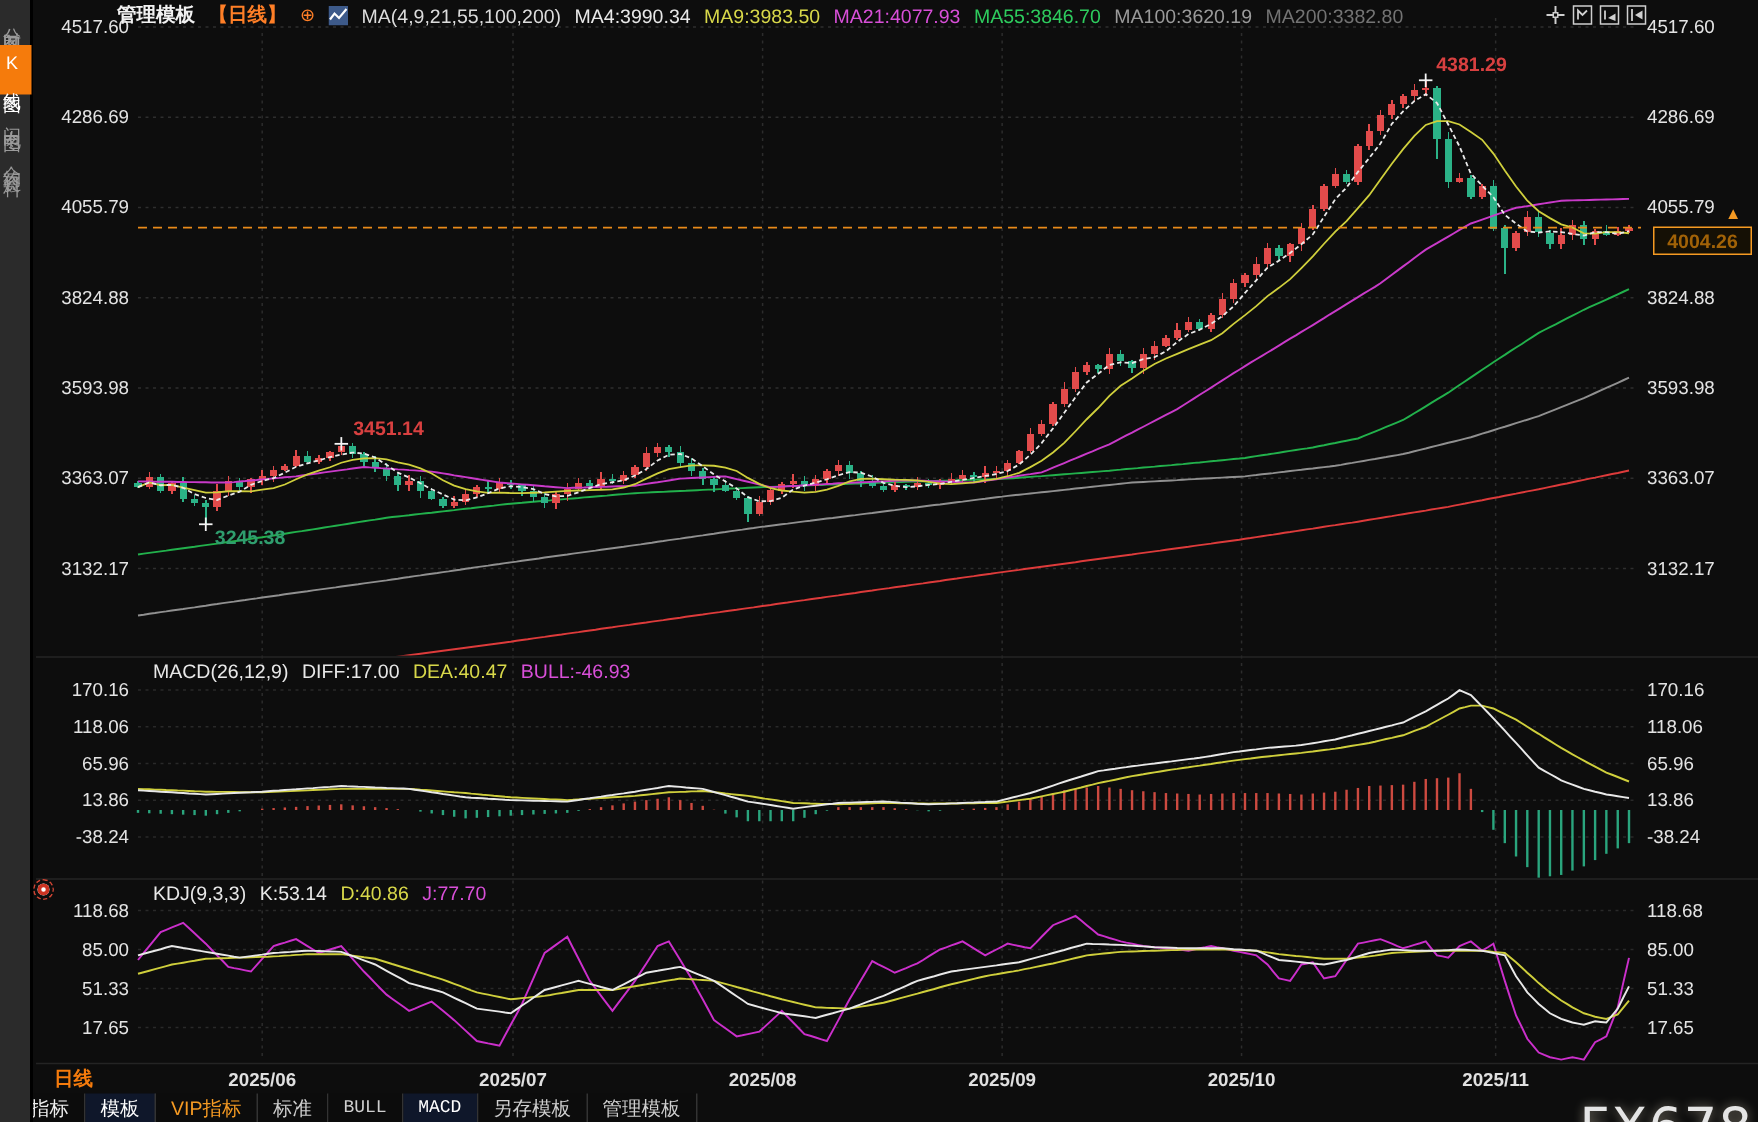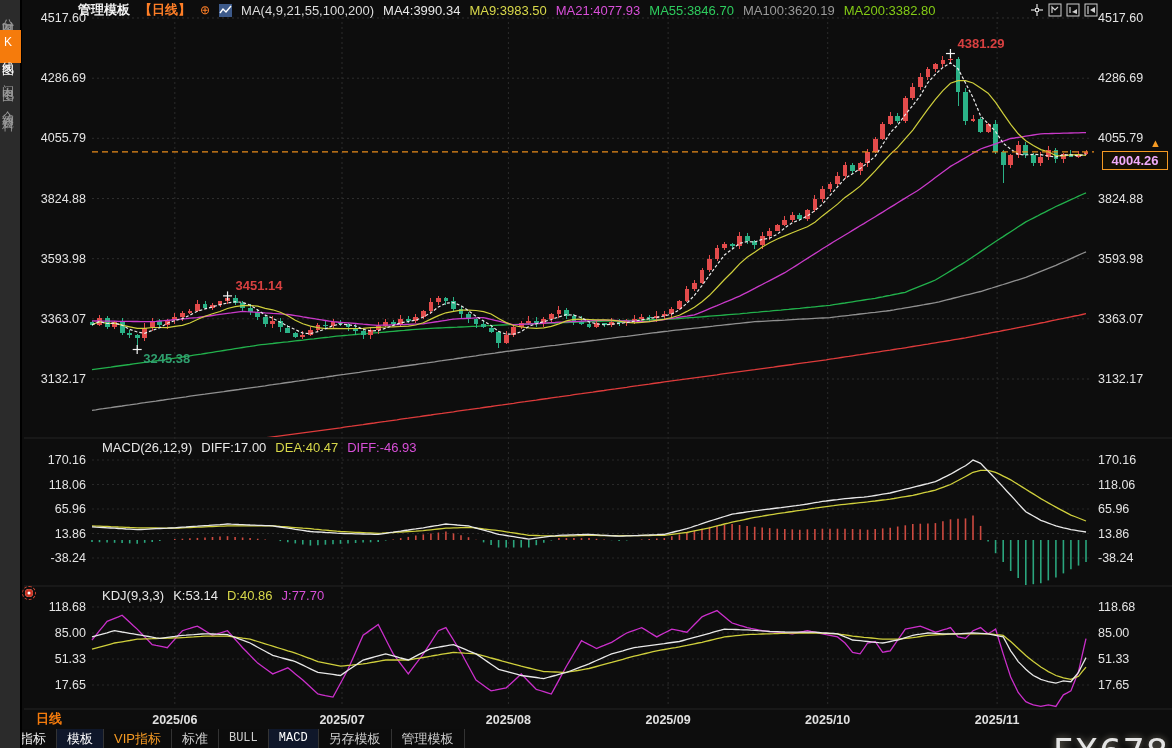--- a/index.html
+++ b/index.html
@@ -16,39 +16,39 @@
   .stab.active{background:#f57b0c;color:#fff;}
 
   
   .chart-header{position:absolute;left:78px;top:2px;height:16px;display:flex;gap:9px;
                 align-items:center;font-size:13px;z-index:2;white-space:nowrap;}
   .sym{color:#f2f2f2;font-weight:bold;}
   .period{color:#ff7f27;font-weight:bold;cursor:pointer;}
   .plus{color:#ff7f27;font-size:12px;cursor:pointer;}
   .kicon{width:13px;height:13px;display:inline-block;cursor:pointer;}
   .c-white{color:#e8e8e8;} .c-yellow{color:#d8d84a;} .c-magenta{color:#d84fd8;}
-  .c-green{color:#2ecc5e;} .c-gray{color:#9a9a9a;} .c-red{color:#84cc16;}
+  .c-green{color:#2ecc5e;} .c-gray{color:#9a9a9a;} .c-red{color:#737373;}
   .magroup{color:#dcdcdc;}
 
   .tr-icons{position:absolute;right:74px;top:3px;display:flex;gap:4px;z-index:2;}
   .ticon{width:14px;height:14px;display:inline-block;cursor:pointer;}
 
   .panel-header{position:absolute;left:90px;display:flex;gap:9px;font-size:13px;z-index:2;white-space:nowrap;margin-left:12px;}
   .macd-header{top:440px;} .kdj-header{top:588px;}
 
   .alert-dot{position:absolute;left:25px;top:589px;width:8px;height:8px;border-radius:50%;
              background:#fff;box-shadow:inset 0 0 0 2.5px #cc3322;outline:1px dashed #cc4433;
              outline-offset:2px;z-index:2;}
 
   .period-selector{position:absolute;left:36px;top:710px;color:#f57b0c;font-weight:bold;
                    font-size:13px;z-index:2;cursor:pointer;display:flex;gap:4px;flex-direction:column;}
   .period-selector .arr{font-size:10px;align-self:center;}
 
   .price-box{position:absolute;left:1102px;top:151px;width:64px;height:17px;border:1.5px solid #f59a23;
-             color:#f0abfc;background:#151005;font-size:13px;font-weight:bold;text-align:center;
+             color:#a16207;background:#151005;font-size:13px;font-weight:bold;text-align:center;
              line-height:17px;z-index:2;}
   .price-pointer{position:absolute;left:1150px;top:137px;color:#f59a23;font-size:11px;z-index:2;}
 
   .bottom-toolbar{position:absolute;left:10px;top:729px;height:19px;display:flex;z-index:2;justify-content:center;}
   .tb{background:#0c0c0c;border:none;border-right:1px solid #333;color:#efefef;font-size:13px;
       font-family:"Liberation Sans",sans-serif;padding:0 10px;height:19px;line-height:19px;cursor:pointer;}
   .tb.dim{color:#cfcfcf;}
   .tb.vip{color:#f59a23;}
   .tb.active{background:#0f172a;color:#fff;}
   .tb.mono{font-family:"Liberation Mono",monospace;font-size:12px;}
@@ -623,21 +623,21 @@
         <line x1="4" y1="3" x2="4" y2="11" stroke="#cfcfcf" stroke-width="1.2"></line>
         <polygon points="6,7 11,4 11,10" fill="#cfcfcf"></polygon>
       </svg>
   </span>
 </div>
 
 <div class="panel-header macd-header">
   <span class="c-white">MACD(26,12,9)</span>
   <span class="c-white">DIFF:17.00</span>
   <span class="c-yellow">DEA:40.47</span>
-  <span class="c-magenta">DIFF:-46.93</span>
+  <span class="c-magenta">BULL:-46.93</span>
 </div>
 
 <div class="panel-header kdj-header">
   <span class="c-white">KDJ(9,3,3)</span>
   <span class="c-white">K:53.14</span>
   <span class="c-yellow">D:40.86</span>
   <span class="c-magenta">J:77.70</span>
 </div>
 
 <span class="alert-dot"></span>

